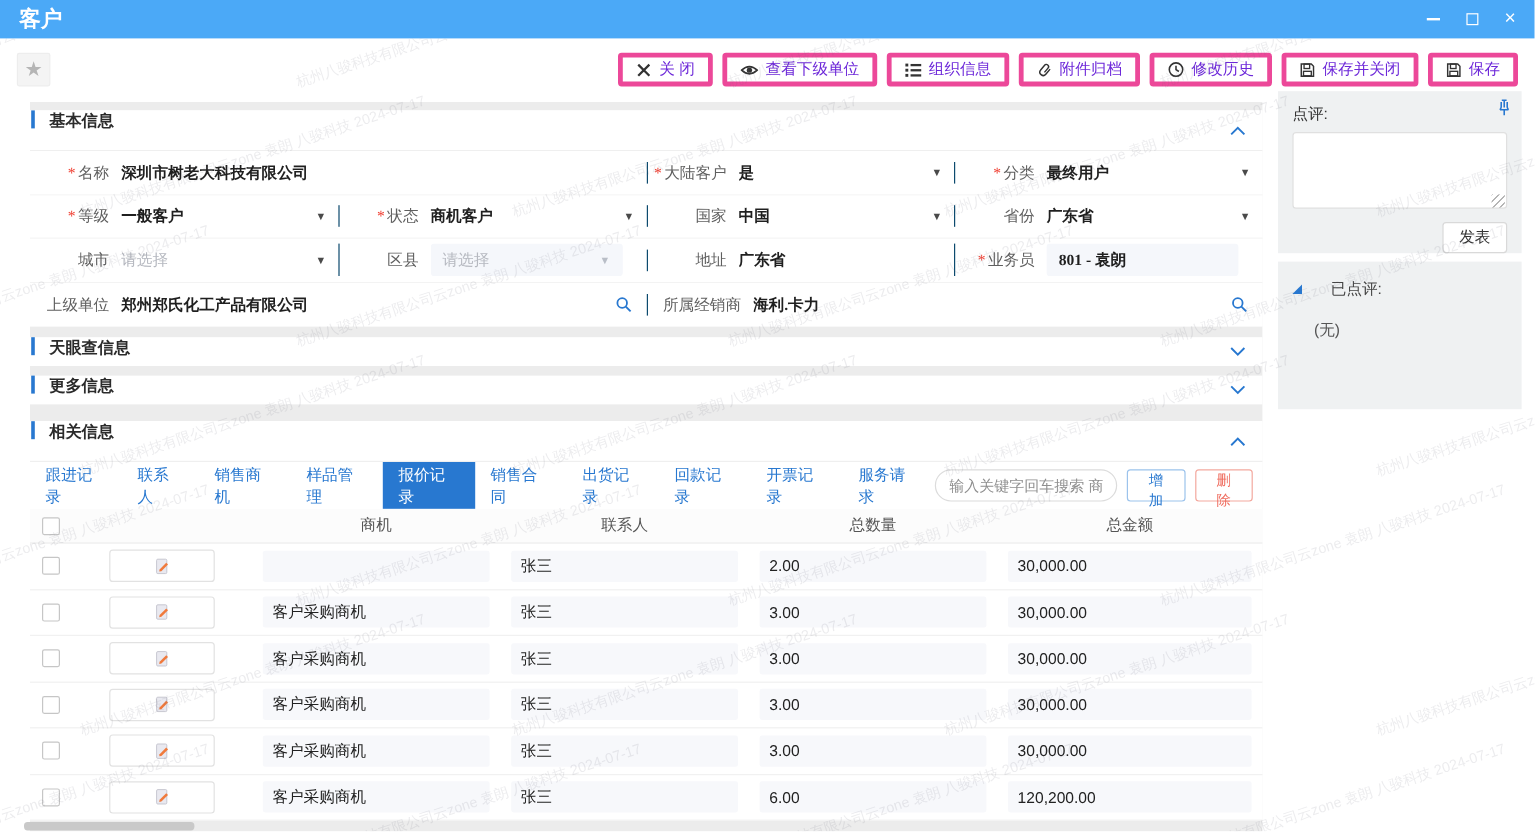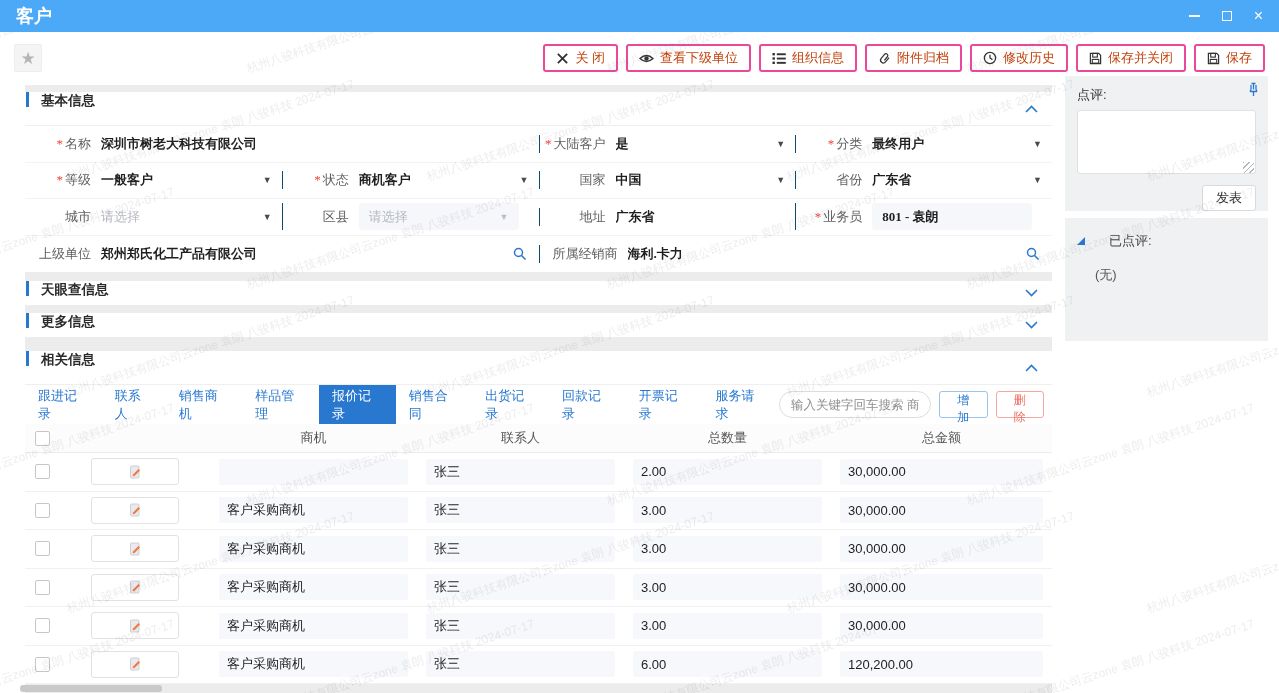--- a/index.html
+++ b/index.html
@@ -13,21 +13,21 @@
   .win-controls { margin-left:auto; display:flex; align-items:center; gap:22px; margin-right:16px; }
   .win-btn { color:#fff; cursor:default; display:flex; align-items:center; }
   .icon-min { width:11px; height:2px; background:#fff; }
   .icon-max { width:10px; height:10px; border:1.5px solid #fff; }
   .icon-close { font-size:16px; line-height:1; color:#fff; }
 
   
   .toolbar { position:absolute; top:32px; left:0; right:0; height:52px; background:#fff; display:flex; align-items:center; padding:0 14px; }
   .fav-btn { width:28px; height:28px; background:#f4f4f4; border:1px solid #ededed; display:flex; align-items:center; justify-content:center; color:#b5b5b5; font-size:17px; border-radius:2px; }
   .tb-group { margin-left:auto; display:flex; gap:8px; }
-  .tb-btn { display:flex; align-items:center; gap:6px; background:#fff; border:2px solid #ec4899; border-radius:3px; height:28px; padding:0 11px; font-size:13px; color:#c2410c; cursor:pointer; }
+  .tb-btn { display:flex; align-items:center; gap:6px; background:#fff; border:4px solid #ec4899; border-radius:3px; height:28px; padding:0 11px; font-size:13px; color:#6d28d9; cursor:pointer; }
   .tb-btn svg { flex:none; }
 
   
   .content { position:absolute; top:85px; left:25px; width:1027px; bottom:0; background:#ececec; }
   .card { background:#fff; }
   .gap7 { height:7px; } .gap9 { height:9px; } .gap8 { height:8px; } .gap14 { height:14px; }
 
   .sec-header { height:34px; display:flex; background:#fff; border-bottom:1px solid #efefef; }
   .sec-header.slim { height:24px; border-bottom:none; }
   .sec-bar { width:3px; height:15px; background:#2878D0; margin-left:1px; }

